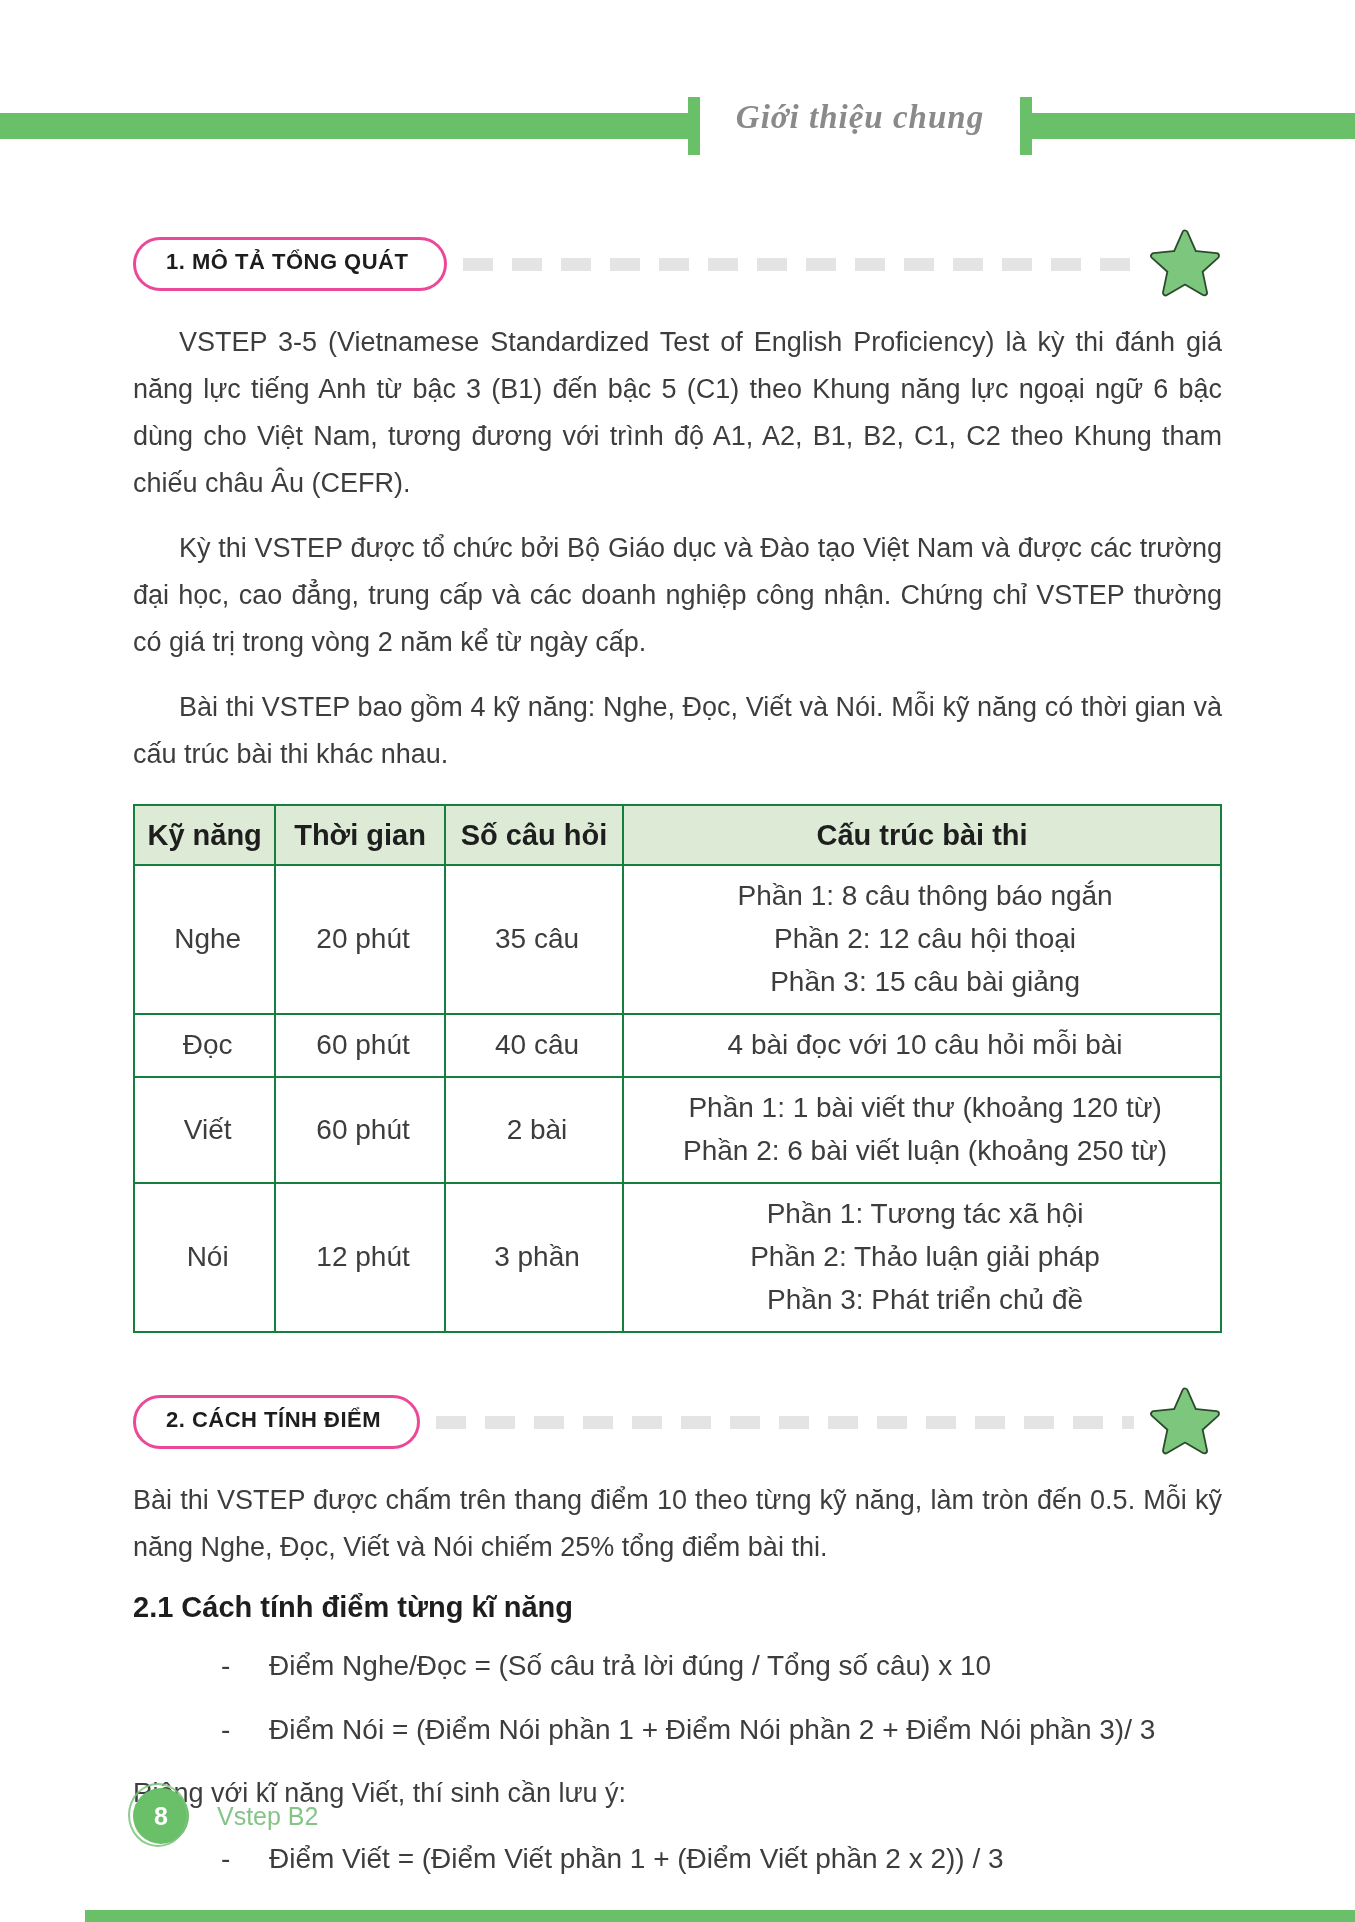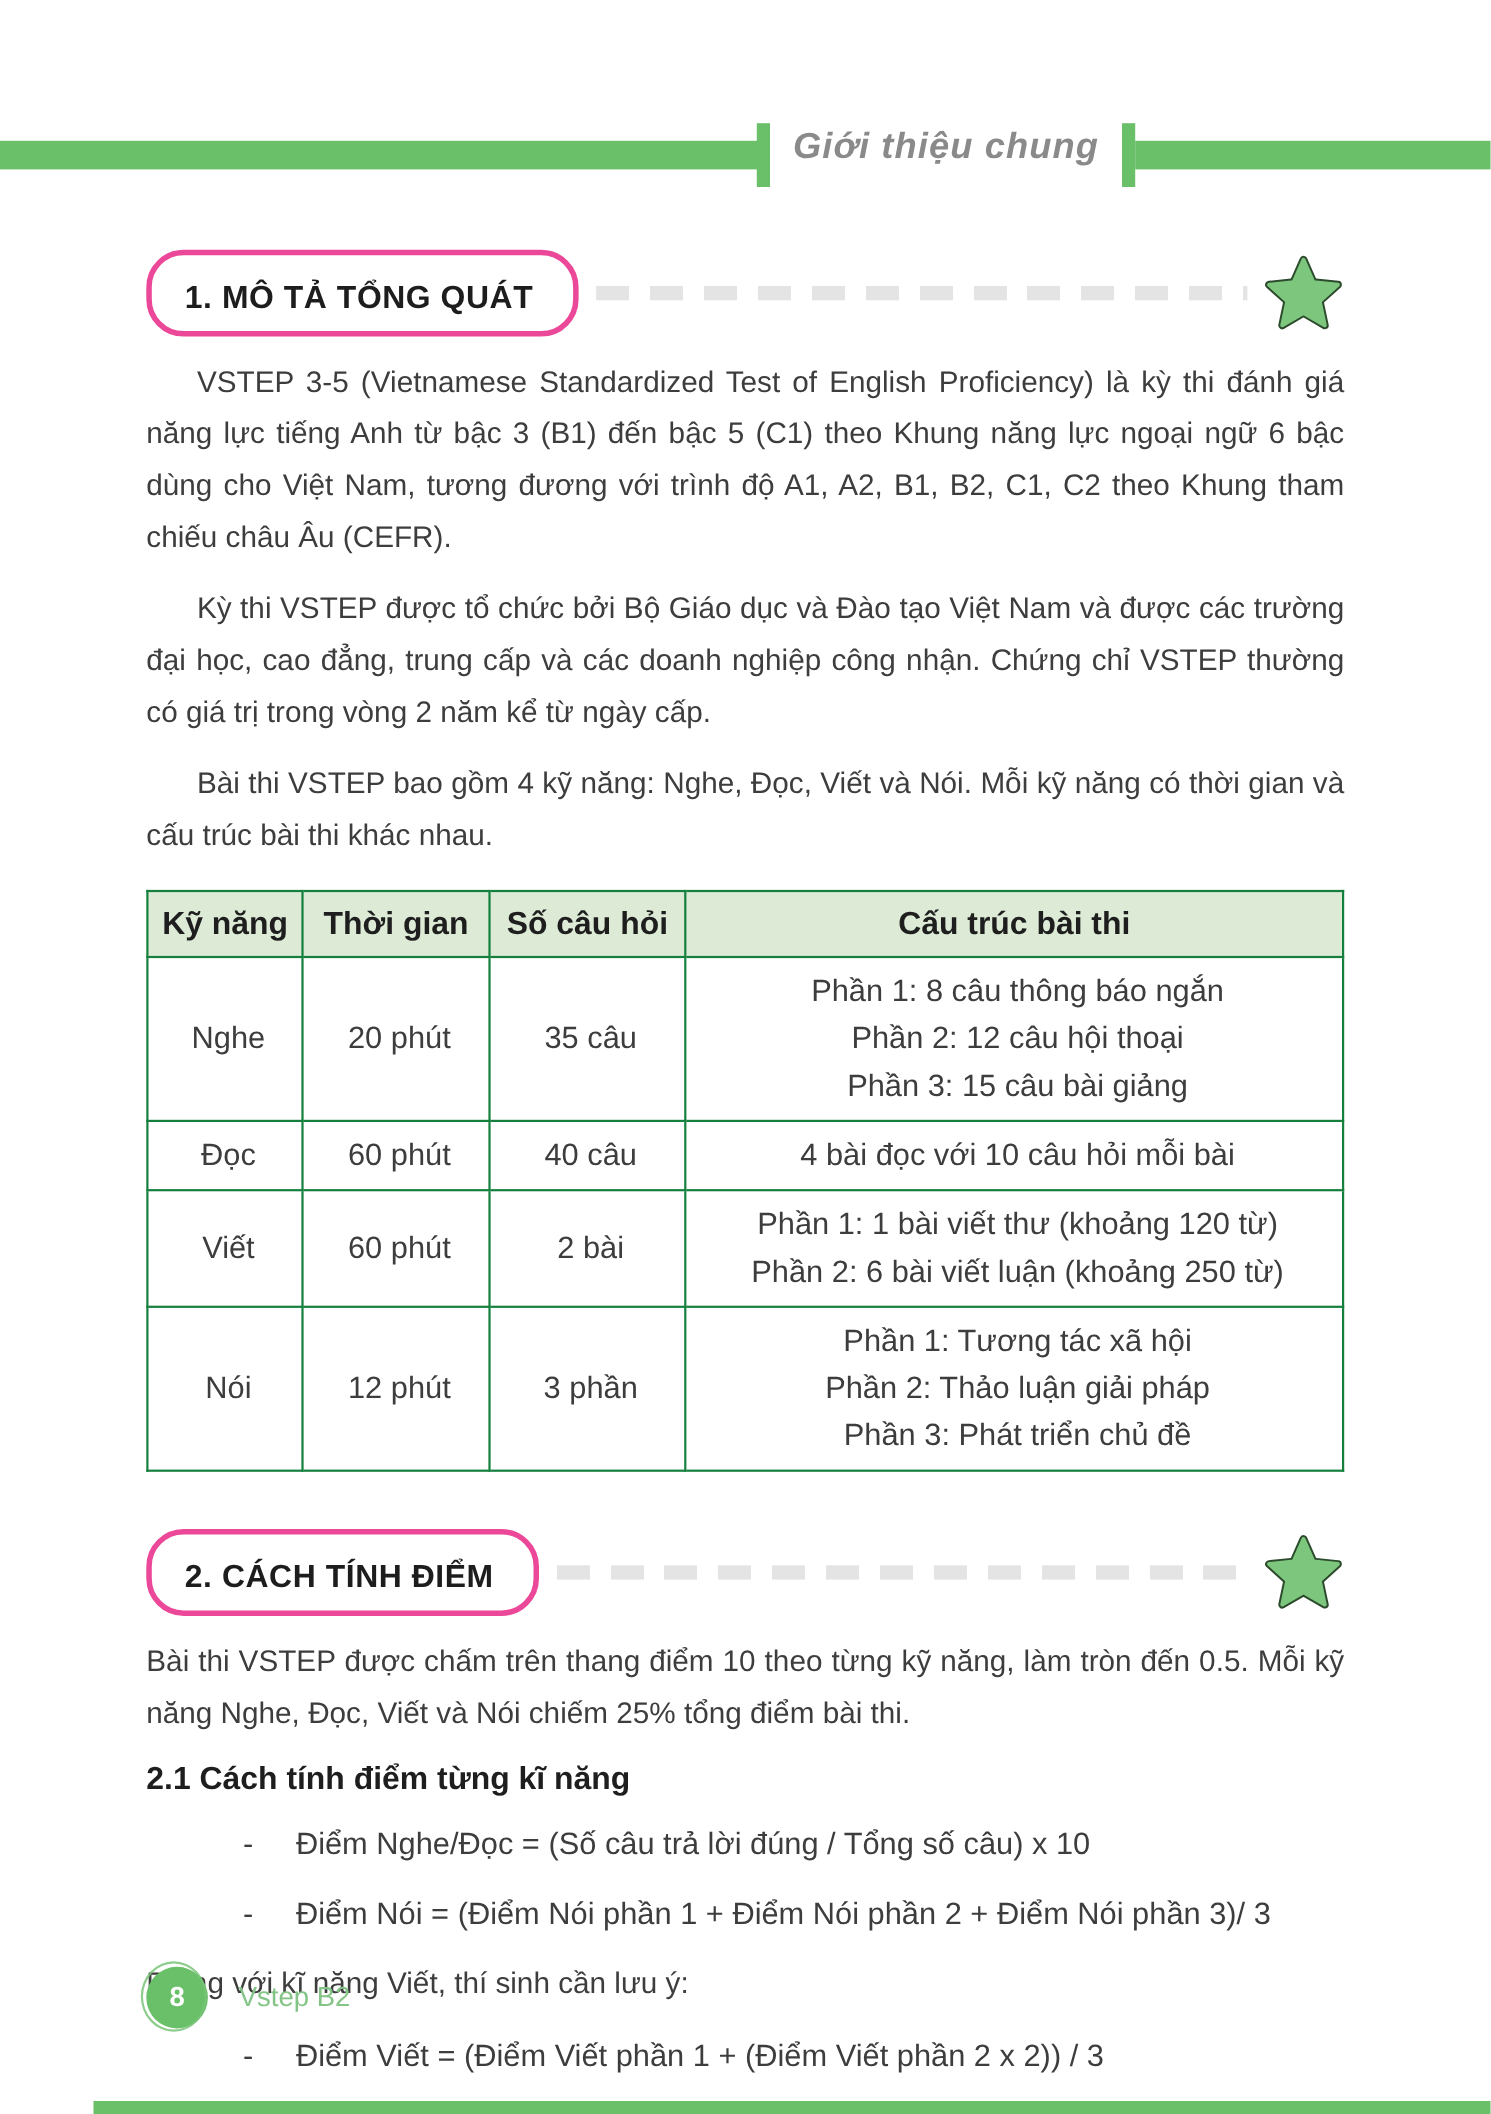--- a/index.html
+++ b/index.html
@@ -6,42 +6,42 @@
   body {
     width: 1355px; height: 1922px;
     background: #ffffff;
     font-family: "Liberation Sans", sans-serif;
     color: #3d3d3d;
     position: relative;
     overflow: hidden;
   }
 
   
-  .header-band { position: absolute; top: 128px; left: 0; width: 100%; height: 26px; }
+  .header-band { position: absolute; top: 113px; left: 0; width: 100%; height: 26px; font-family: Liberation Serif, serif; }
   .band-left  { position: absolute; left: 0; top: 0; width: 690px; height: 26px; background: #6abf69; }
   .band-right { position: absolute; left: 1032px; right: 0; top: 0; height: 26px; background: #6abf69; }
   .band-tick  { position: absolute; top: -16px; width: 12px; height: 58px; background: #6abf69; }
   .tick-l { left: 688px; }
   .tick-r { left: 1020px; }
   .header-title {
     position: absolute; left: 700px; width: 320px; top: -14px;
     text-align: center; font-size: 33px; font-weight: bold; font-style: italic;
     color: #8a8a8a; letter-spacing: 1px; white-space: nowrap;
   }
 
   
   .main { position: absolute; left: 133px; top: 205px; width: 1089px; }
 
   .section-row { display: flex; align-items: center; }
   .row-1 { margin-top: 22px; }
   .row-2 { margin-top: 52px; }
   .section-pill {
-    border: 5px solid #ec4899; border-radius: 34px; background: #fff;
-    padding: 23px 36px 13px 30px;
-    font-size: 29px; font-weight: bold; color: #1d1d1d;
+    border: 3px solid #ec4899; border-radius: 34px; background: #fff;
+    padding: 9px 36px 13px 30px;
+    font-size: 22px; font-weight: bold; color: #1d1d1d;
     letter-spacing: 0.5px; white-space: nowrap;
   }
   .dash-line {
     flex: 1; height: 13px; margin: 0 14px 0 16px;
     background: repeating-linear-gradient(90deg,
       #e4e4e4 0, #e4e4e4 30px, transparent 30px, transparent 49px);
   }
   .star { width: 74px; height: 74px; flex: 0 0 auto; }
 
   .para {

